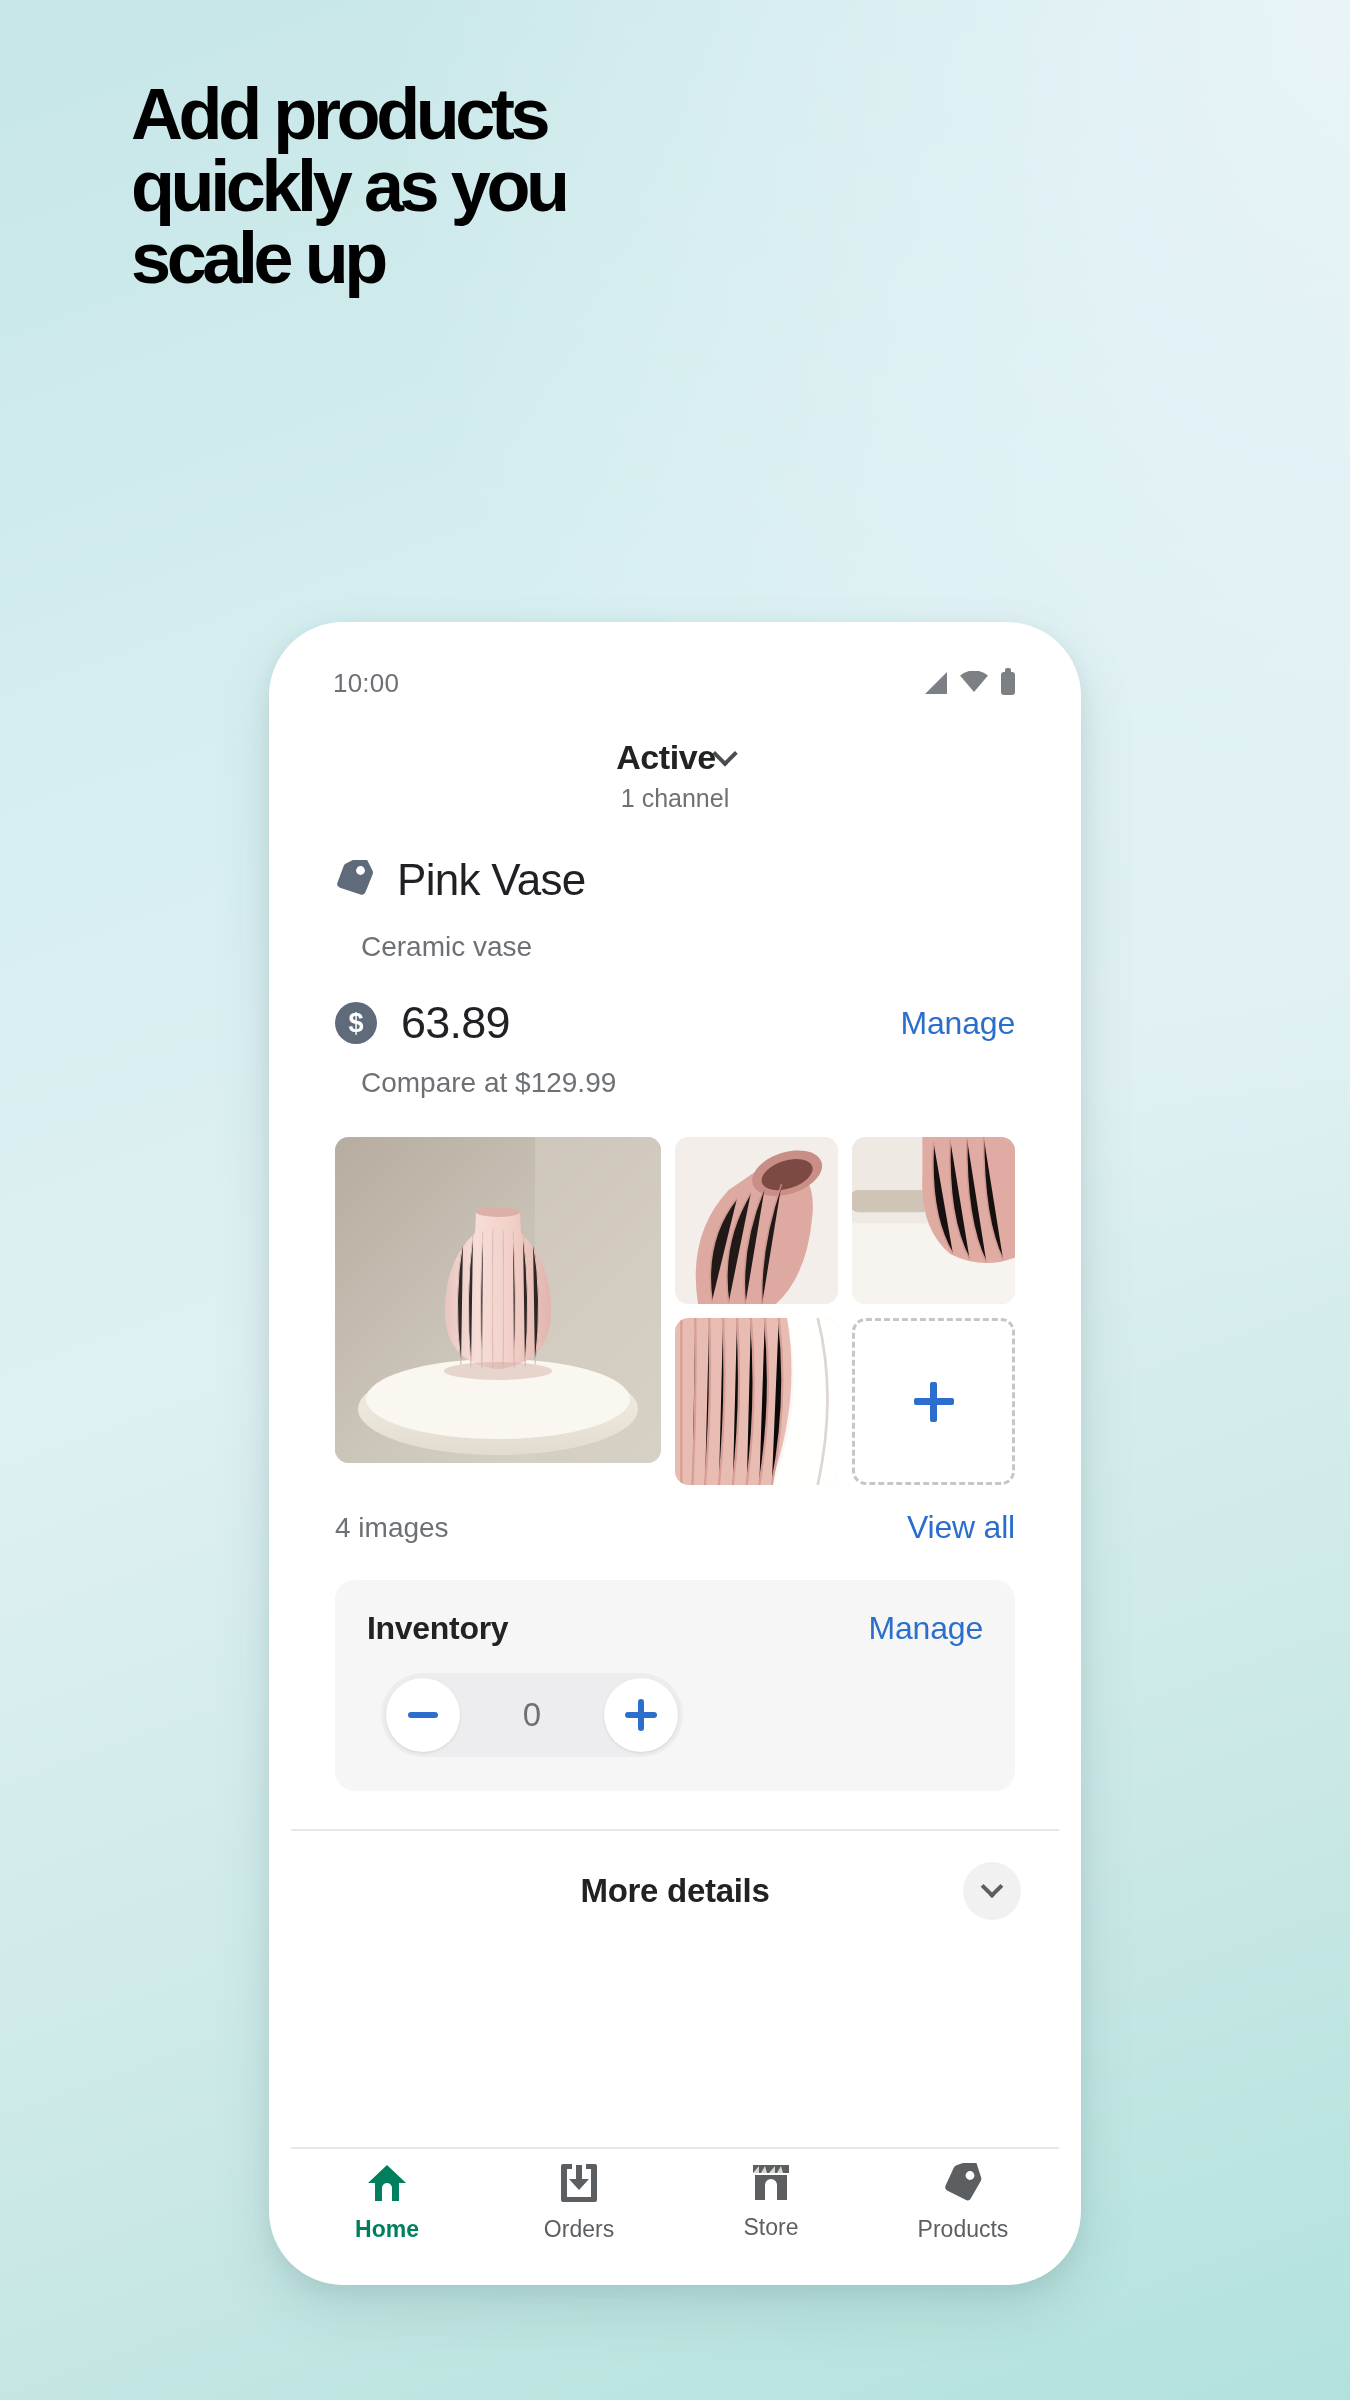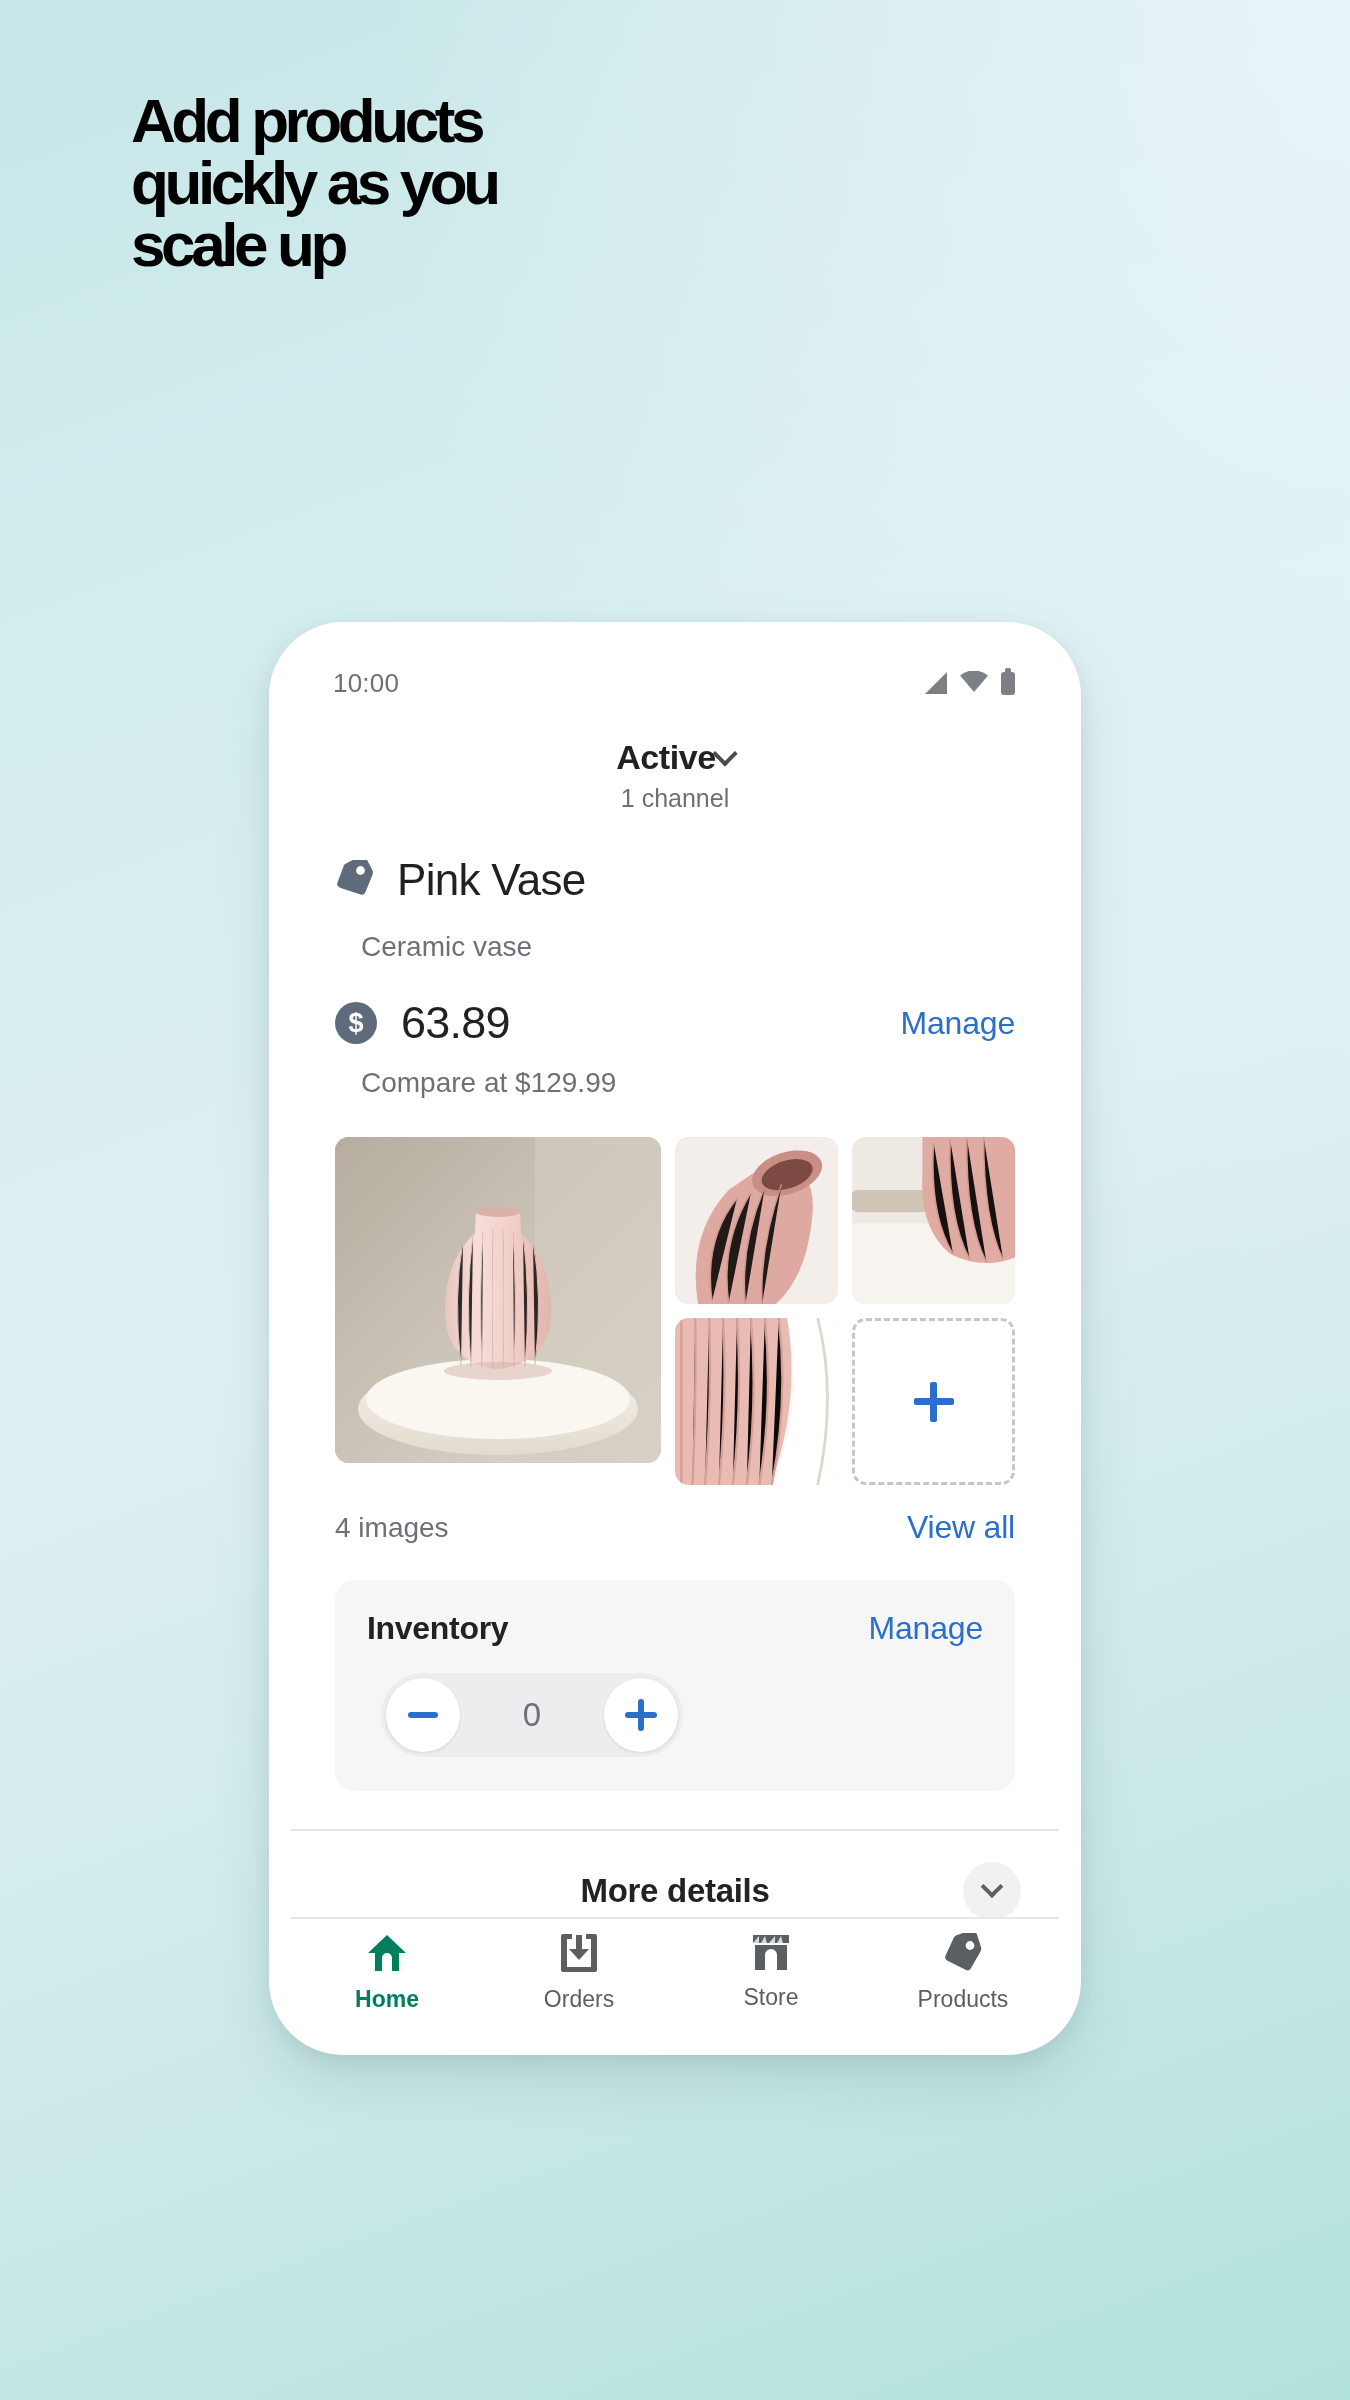--- a/index.html
+++ b/index.html
@@ -16,37 +16,37 @@
     background:
       radial-gradient(ellipse 120% 90% at 100% 0%, rgba(233,244,248,0.98) 0%, rgba(233,244,248,0.0) 60%),
       linear-gradient(160deg, #c6e6e7 0%, #d6eef0 28%, #dff0f2 50%, #c9e8e6 78%, #b2e2dc 100%);
     position: relative;
   }
 
   
   .headline {
     position: absolute;
     left: 131px;
-    top: 90px;
+    top: 78px;
     width: 900px;
-    font-size: 62px;
+    font-size: 72px;
     line-height: 1.0;
     font-weight: 700;
     letter-spacing: -4.4px;
     color: #000000;
     white-space: pre-line;
   }
 
   
   .phone-wrap {
     position: absolute;
     left: 269px;
     top: 622px;
     width: 812px;
-    height: 1433px;
+    height: 1663px;
   }
 
   .phone-frame {
     position: absolute;
     inset: 0;
     background: #ffffff;
     border-radius: 74px;
     box-shadow:
       0 26px 54px rgba(70,110,115,0.17),
       0 6px 18px rgba(70,110,115,0.10);

